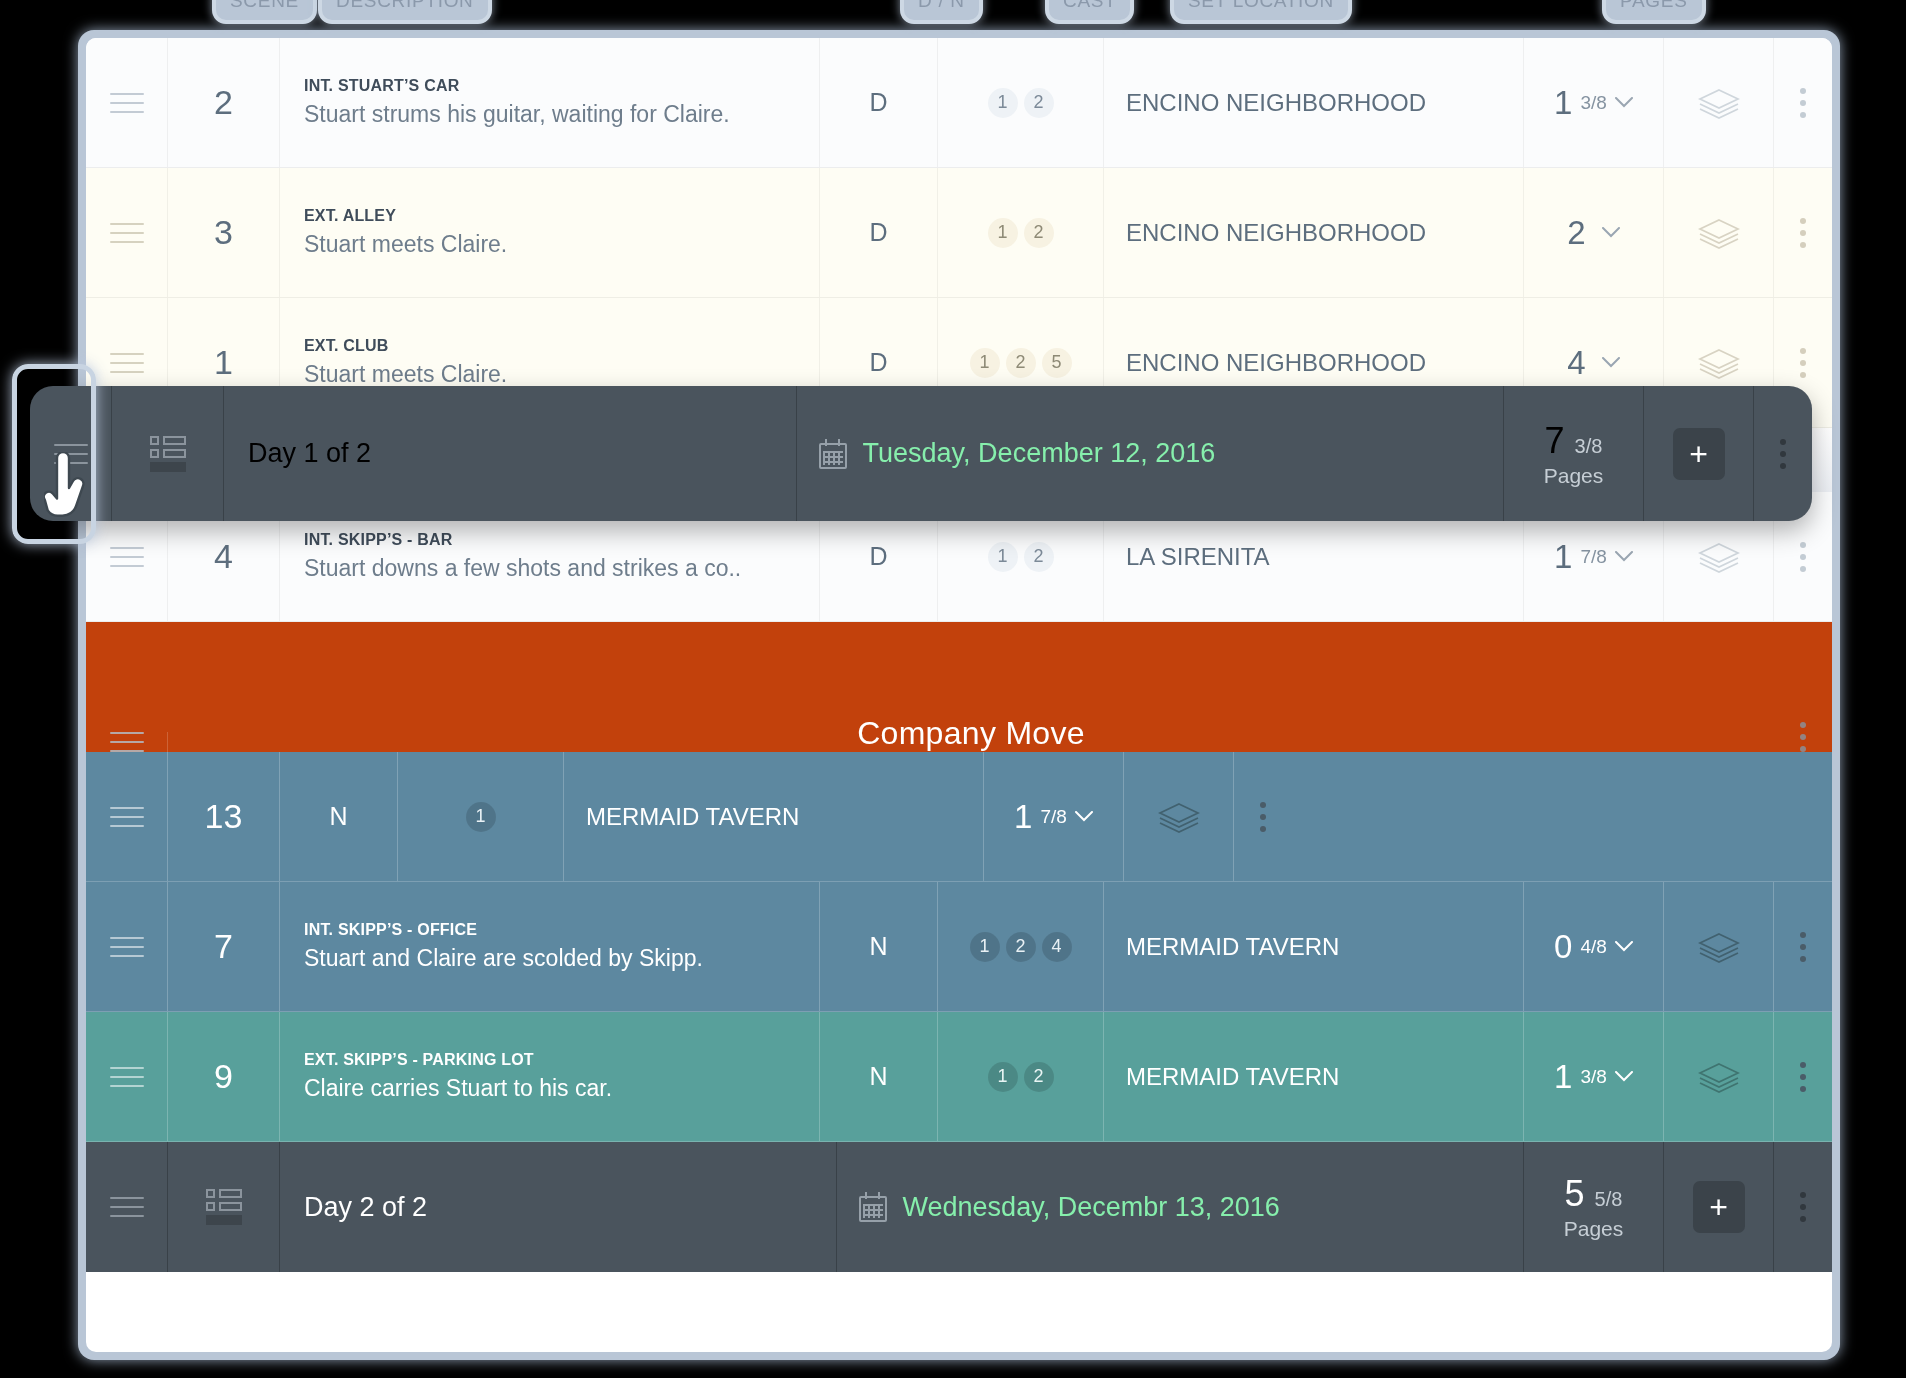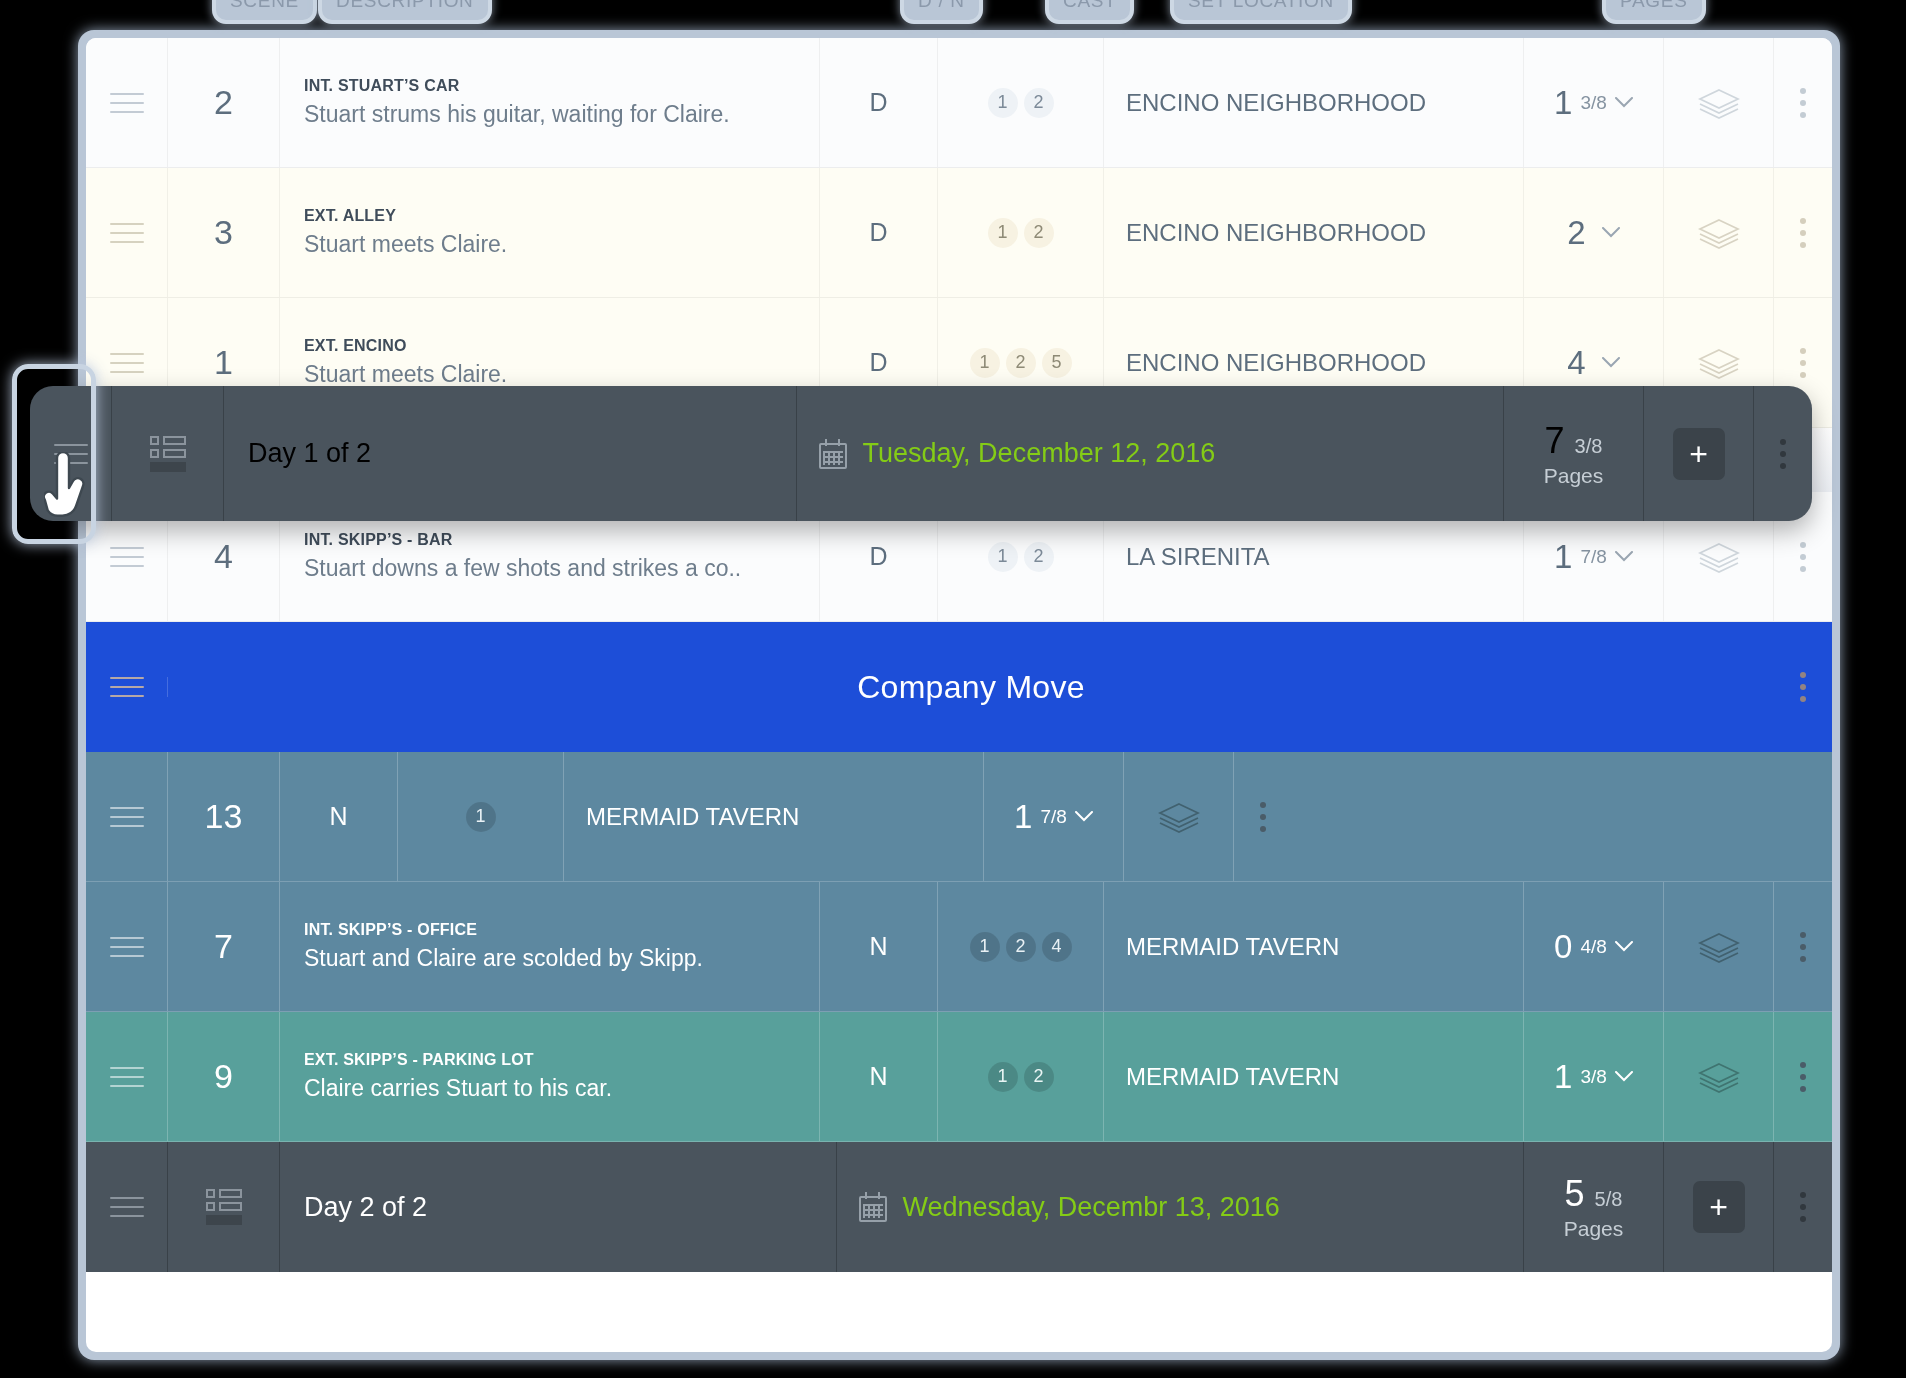--- a/index.html
+++ b/index.html
@@ -108,36 +108,36 @@
   .chev svg { display: block; }
 
   .dots { display: flex; flex-direction: column; gap: 6px; align-items: center; }
   .dots span { width: 6px; height: 6px; border-radius: 50%; background: #c3ccd4; display: block; }
   .row.blue .dots span, .row.teal .dots span { background: #4a5c68; }
   .move .dots span { background: #938382; }
   .dark .dots span { background: #31383e; }
 
   
   .move-row {
-    display: flex; height: 130px; background: #1d4ed8; color: #fff; align-items: center;
+    display: flex; height: 130px; background: #c2410c; color: #fff; align-items: flex-end;
   }
   .move-row .c-handle { border-right: 1px solid rgba(255,255,255,.18); }
   .move-title { flex: 1; display: flex; align-items: center; justify-content: center;
                 font-size: 32px; font-weight: 300; letter-spacing: .3px; }
 
   
   .day-bar {
     display: flex; align-items: stretch; height: 130px;
     background: #4a545d; color: #fff;
   }
   .day-bar .cell { border-right: 1px solid rgba(0,0,0,.22); }
   .db-handle { width: 82px; }
   .db-icon   { width: 112px; }
   .db-label  { flex: 1; justify-content: flex-start; padding-left: 24px; font-size: 27px; font-weight: 300; }
-  .db-date   { flex: 1.25; justify-content: flex-start; gap: 16px; padding-left: 22px; font-size: 27px; font-weight: 300; color: #84cc16; align-items: center; }
+  .db-date   { flex: 1.25; justify-content: flex-start; gap: 16px; padding-left: 22px; font-size: 27px; font-weight: 300; color: #86efac; align-items: center; }
   .db-pages  { width: 140px; flex-direction: column; gap: 2px; }
   .db-pages .big { font-size: 36px; font-weight: 300; }
   .db-pages .big .frac { font-size: 20px; color: #c6ced5; }
   .db-pages .lbl { font-size: 21px; color: #c6ced5; font-weight: 300; }
   .db-add    { width: 110px; }
   .db-menu   { width: 58px; border-right: none !important; }
   .addbtn {
     width: 52px; height: 52px; border-radius: 7px; background: #3b434a;
     display: flex; align-items: center; justify-content: center;
     color: #fff; font-size: 32px; font-weight: 300; line-height: 0; border: none; cursor: pointer;
@@ -303,21 +303,21 @@
       <div class="row cream">
         <div class="cell c-handle">
           <span class="handle">
               <i></i>
               <i></i>
               <i></i>
             </span>
         </div>
         <div class="cell c-scene">1</div>
         <div class="cell c-desc">
-          <div class="slug">EXT. ENCINO</div>
+          <div class="slug">EXT. CLUB</div>
           <div class="synop">Stuart meets Claire.</div>
         </div>
         <div class="cell c-dn">D</div>
         <div class="cell c-cast">
           <span class="badge">1</span>
           <span class="badge">2</span>
           <span class="badge">5</span>
         </div>
         <div class="cell c-loc">ENCINO NEIGHBORHOOD</div>
         <div class="cell c-pages">

